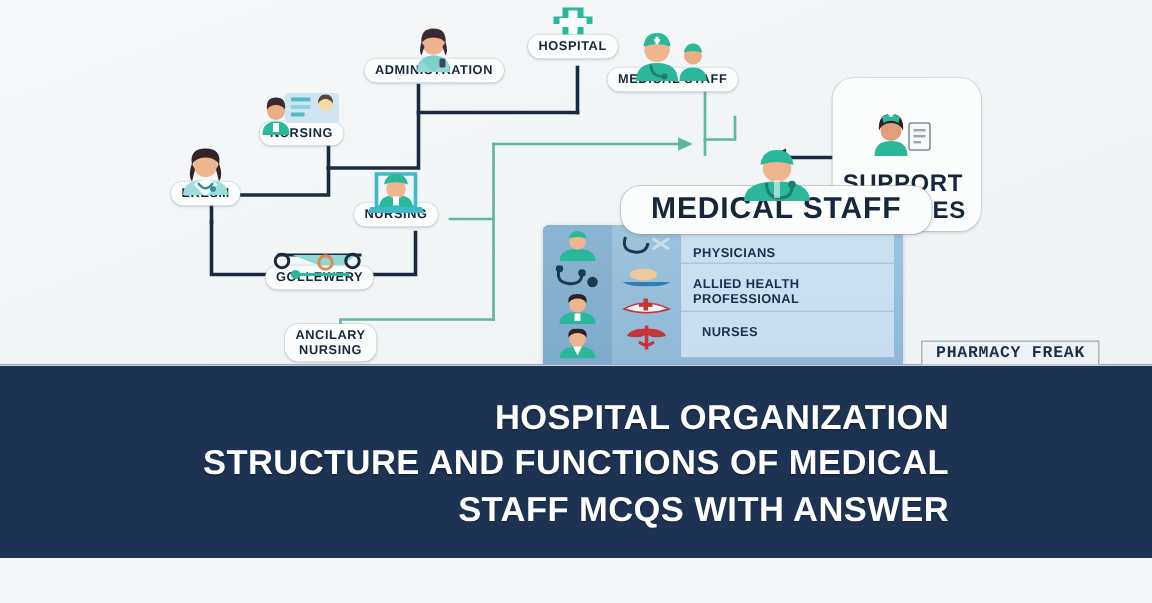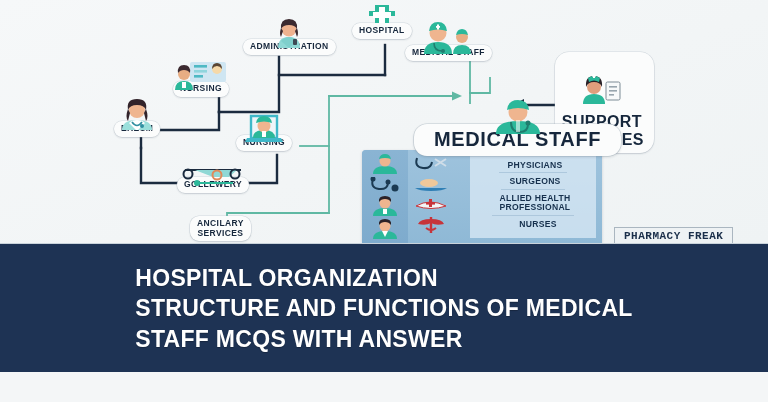--- a/index.html
+++ b/index.html
@@ -109,22 +109,21 @@
     padding: 4px 0 6px;
     flex: none;
   }
   #panel-list {
     flex: 1;
     background: rgba(222,236,246,.72);
     display: flex;
     flex-direction: column;
     justify-content: space-around;
     padding: 4px 0 6px 0;
-    margin: 4px 6px 5px 16px;
-    align-items: center;
+    margin: 4px 6px 5px 0;
   }
   .panel-item {
     color: #16304d;
     font-size: 8.6px;
     font-weight: bold;
     letter-spacing: .25px;
     line-height: 1.12;
     padding: 2px 4px 2px 8px;
     border-bottom: .6px solid rgba(150,180,205,.55);
     white-space: pre-line;
@@ -159,21 +158,21 @@
     display: flex;
     align-items: center;
     justify-content: center;
   }
   #banner-title {
     color: #ffffff;
     font-size: 23px;
     font-weight: bold;
     line-height: 1.33;
     letter-spacing: .3px;
-    text-align: left;
+    text-align: right;
     white-space: pre-line;
     text-shadow: 0 1px 1px rgba(0,0,0,.25);
   }
   #footer-strip {
     position: absolute;
     left: 0;
     top: 372px;
     width: 768px;
     height: 30px;
     background: #f4f6f7;
@@ -309,21 +308,21 @@
           <circle cx="23" cy="14" r="6.5" fill="#efb58f"></circle>
           <path d="M15 11 q1-7 8-7 q7 0 8 7 q-8-3-16 0z" fill="#2bb89a"></path>
           <rect x="21" y="19" width="4" height="6" fill="#ffffff"></rect>
         </svg>
       </span>
       <div class="chip sm">NURSING</div>
     </div>
 
     <div class="node" style="left:190px; top:216px;">
       <div class="chip sm">ANCILARY
-SERVICES</div>
+NURSING</div>
     </div>
 
     <div class="node" style="left:405px; top:20px;">
       <span class="node-icon">
         <svg width="56" height="34" viewBox="0 0 56 34">
           <path d="M33 34 q0-9 9-9 q9 0 9 9 z" fill="#2bb89a"></path>
           <circle cx="42" cy="17" r="6" fill="#e8ad83"></circle>
           <path d="M36 15 q1-6 6-6 q5 0 6 6 q-6-2-12 0z" fill="#2bb89a"></path>
           <path d="M4 34 q0-12 14-12 q14 0 14 12 z" fill="#2bb89a"></path>
           <circle cx="18" cy="13" r="8.5" fill="#efb58f"></circle>
@@ -413,21 +412,20 @@
         </svg>
         <svg width="30" height="18" viewBox="0 0 30 18">
           <path d="M15 1 v16" stroke="#c7343a" stroke-width="2.4"></path>
           <path d="M15 3 q-11 0-13 5 q8 2 13 -1 q5 3 13 1 q-2-5-13-5z" fill="#c7343a"></path>
           <path d="M10 12 q5 4 10 0" fill="none" stroke="#c7343a" stroke-width="2"></path>
         </svg>
       </div>
 
       <div id="panel-list">
         <div class="panel-item">PHYSICIANS</div>
-        <div class="panel-item">SURGEONS</div>
         <div class="panel-item">ALLIED HEALTH
 PROFESSIONAL</div>
         <div class="panel-item">NURSES</div>
       </div>
     </div>
 
     <div id="watermark">PHARMACY FREAK</div>
   </div>
 
   <div id="banner">

